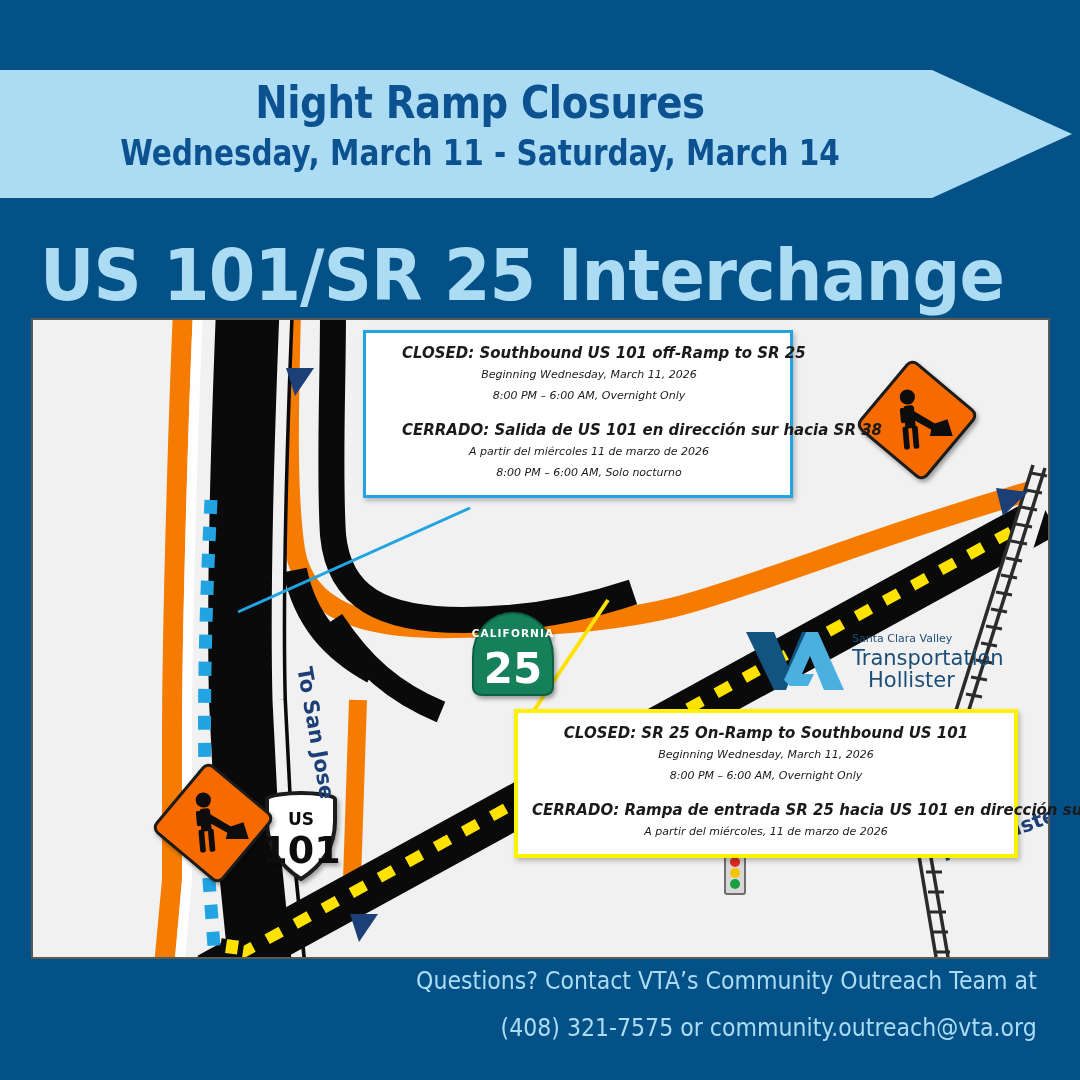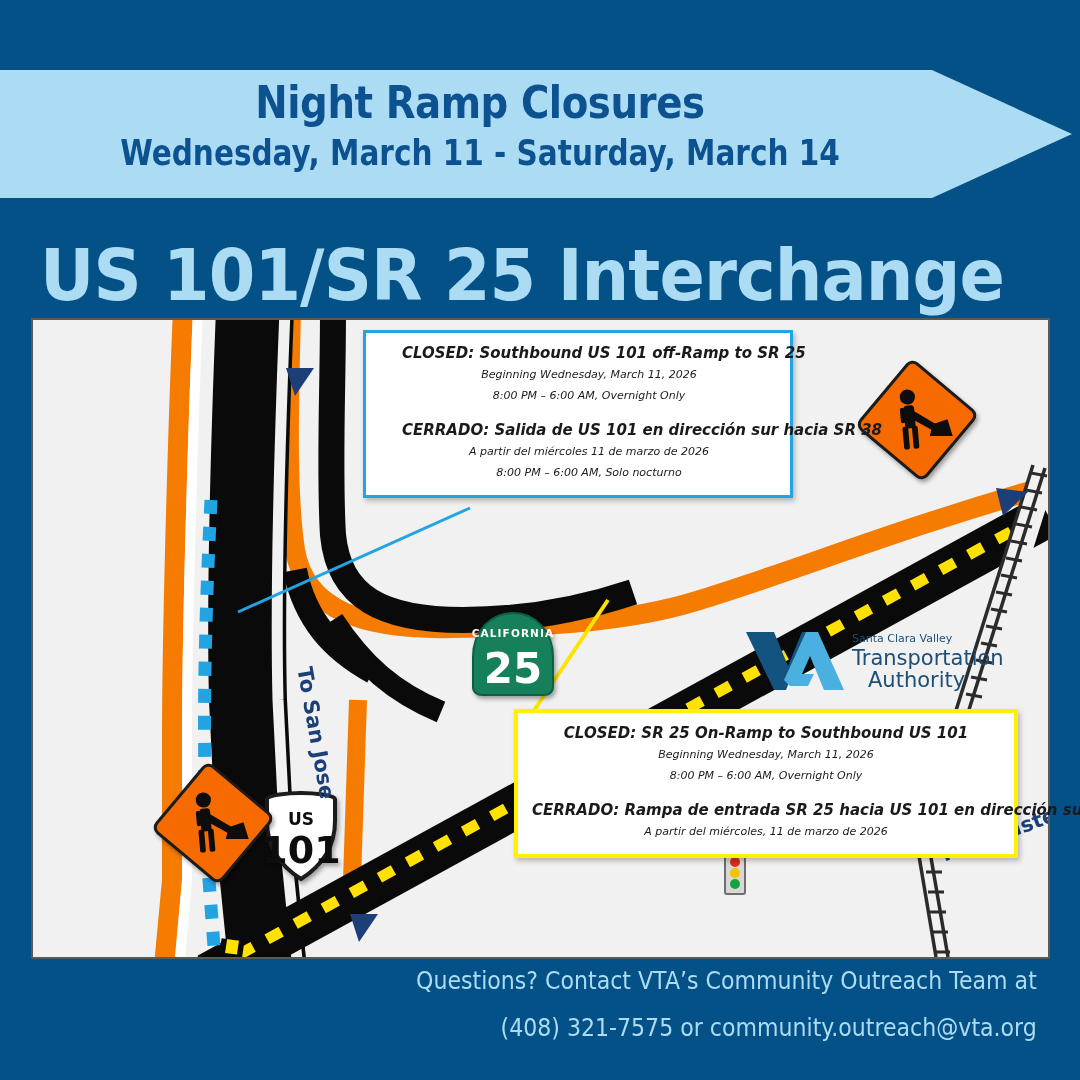--- a/index.html
+++ b/index.html
@@ -364,21 +364,21 @@
     <div class="callout-line">A partir del miércoles, 11 de marzo de 2026</div>
   </div>
 
   <div id="vta-logo">
     <svg width="104" height="66" viewBox="0 0 104 66">
       <path d="M2,4 L30,4 L44,38 L58,4 L66,4 L52,40 L60,40 L54,52 L46,52 L42,62 L30,62 Z" fill="#12537F"></path>
       <path d="M40,52 L62,4 L74,4 L100,62 L80,62 L66,28 L58,46 L70,46 L64,58 L46,58 Z" fill="#49B0E0"></path>
     </svg>
     <div class="vta-text vta-l1">Santa Clara Valley</div>
     <div class="vta-text vta-l2" style="top:20px;">Transportation</div>
-    <div class="vta-text vta-l3" style="top:42px;">Authority</div>
+    <div class="vta-text vta-l3" style="top:42px;">Hollister</div>
   </div>
 
   <div id="footer">
     <div>Questions? Contact VTA’s Community Outreach Team at</div>
     <div>(408) 321-7575 or community.outreach@vta.org</div>
   </div>
 
 </div>
 
 </body></html>

